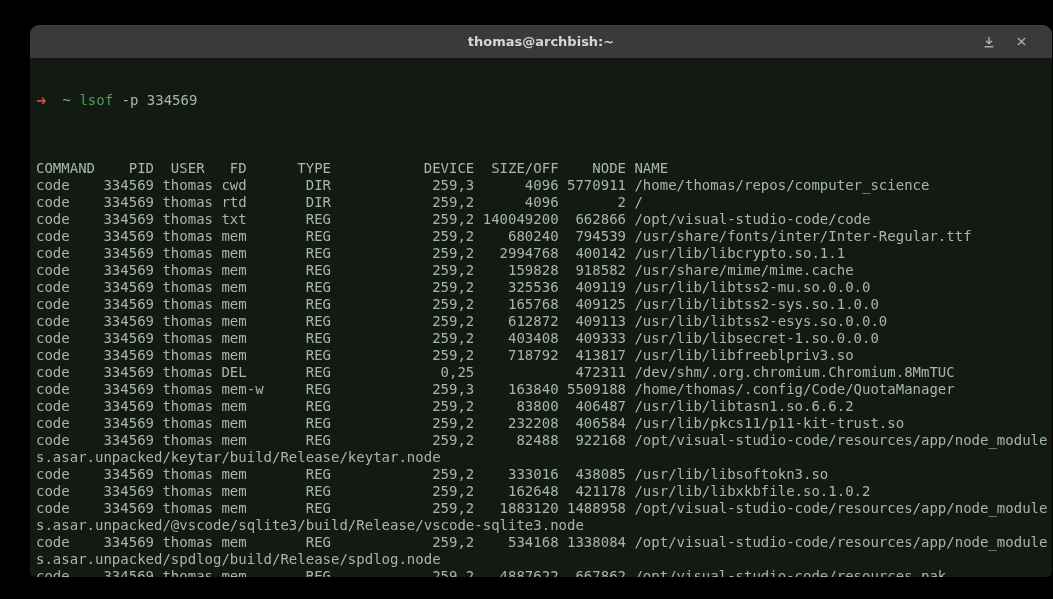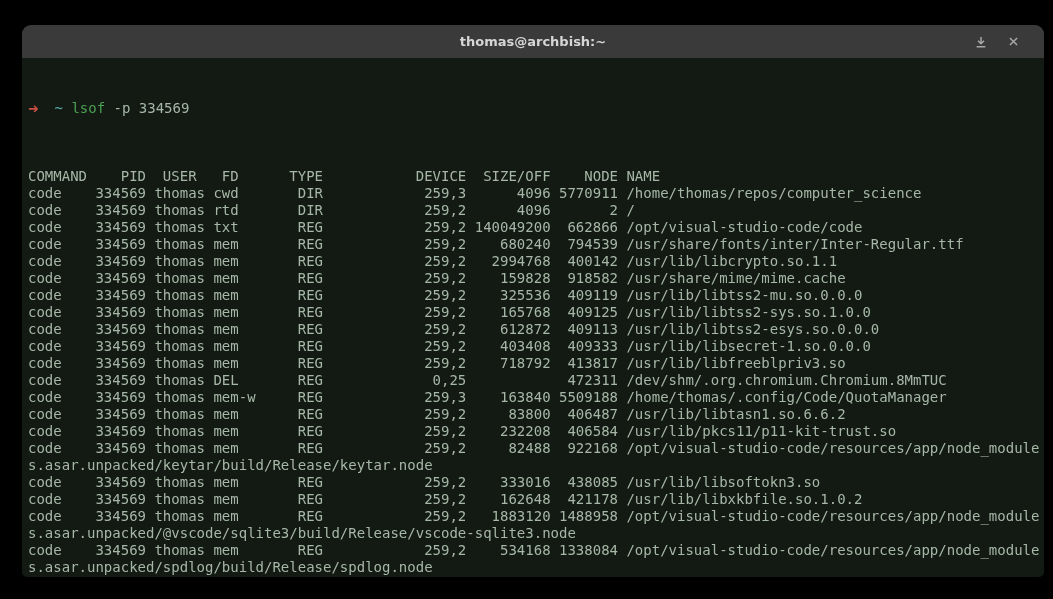--- a/index.html
+++ b/index.html
@@ -10,38 +10,38 @@
     --terminal-bg:#121a13;
     --terminal-fg:#a7b7a7;
     --prompt-arrow:#c94f45;
     --prompt-cwd:#5ca6a6;
     --prompt-command:#4aa151;
   }
   *{margin:0;padding:0;box-sizing:border-box;}
   html,body{background:var(--page-bg);}
   .stage{position:relative;width:1053px;height:599px;background:var(--page-bg);overflow:hidden;}
   .window{
-    position:absolute;left:22px;top:25px;width:1022px;height:552px;
+    position:absolute;left:30px;top:25px;width:1022px;height:552px;
     border-radius:9px 9px 5px 5px;overflow:hidden;
     background:var(--terminal-bg);
     box-shadow:0 3px 14px rgba(0,0,0,.6);
   }
   .titlebar{
     height:33px;background:var(--titlebar-bg);
     display:flex;align-items:center;justify-content:center;position:relative;
   }
   .title{font-family:"DejaVu Sans",sans-serif;font-size:13px;font-weight:bold;color:var(--title-fg);}
   .controls{
     position:absolute;right:24px;top:0;height:100%;
     display:flex;align-items:center;gap:19px;color:var(--icon-fg);
   }
   .controls svg{display:block;cursor:pointer;}
   .content{
     height:calc(100% - 33px);
-    padding:8px 5px 0 6px;
+    padding:0 5px 0 6px;
     font-family:"DejaVu Sans Mono",monospace;
     font-size:14px;line-height:17px;
     color:var(--terminal-fg);
     white-space:pre;overflow:hidden;
   }
   .line{height:17px;}
   .c-red{color:var(--prompt-arrow);font-weight:bold;}
   .arrow{display:inline-block;width:2ch;font-family:"DejaVu Sans",sans-serif;font-size:13px;}
   .c-cyan{color:var(--prompt-cwd);}
   .c-green{color:var(--prompt-command);}

